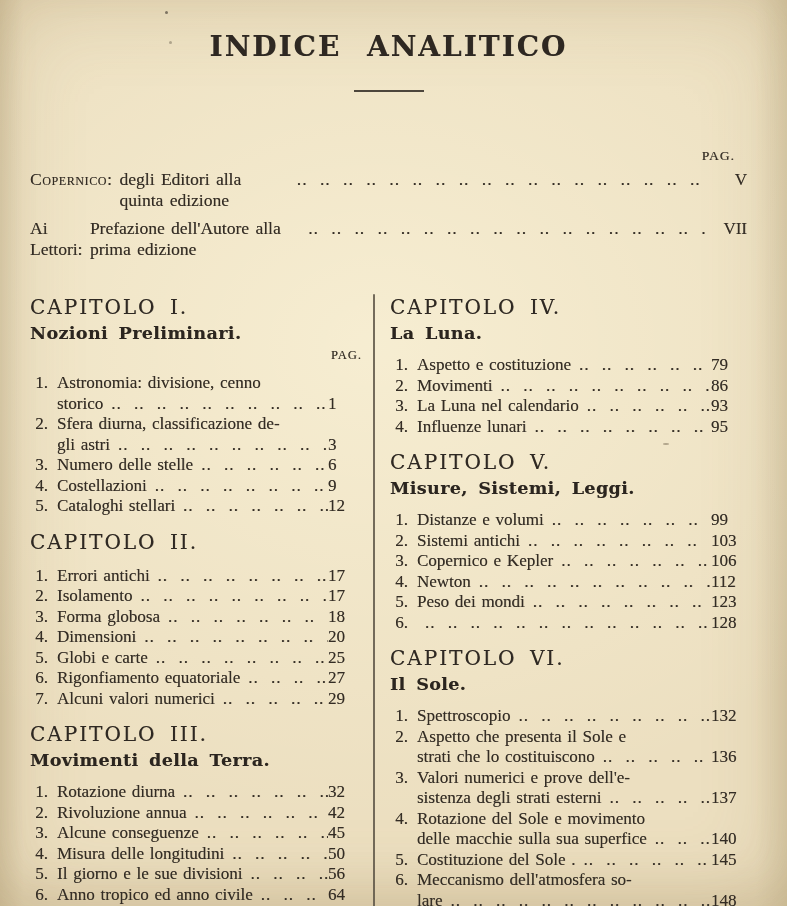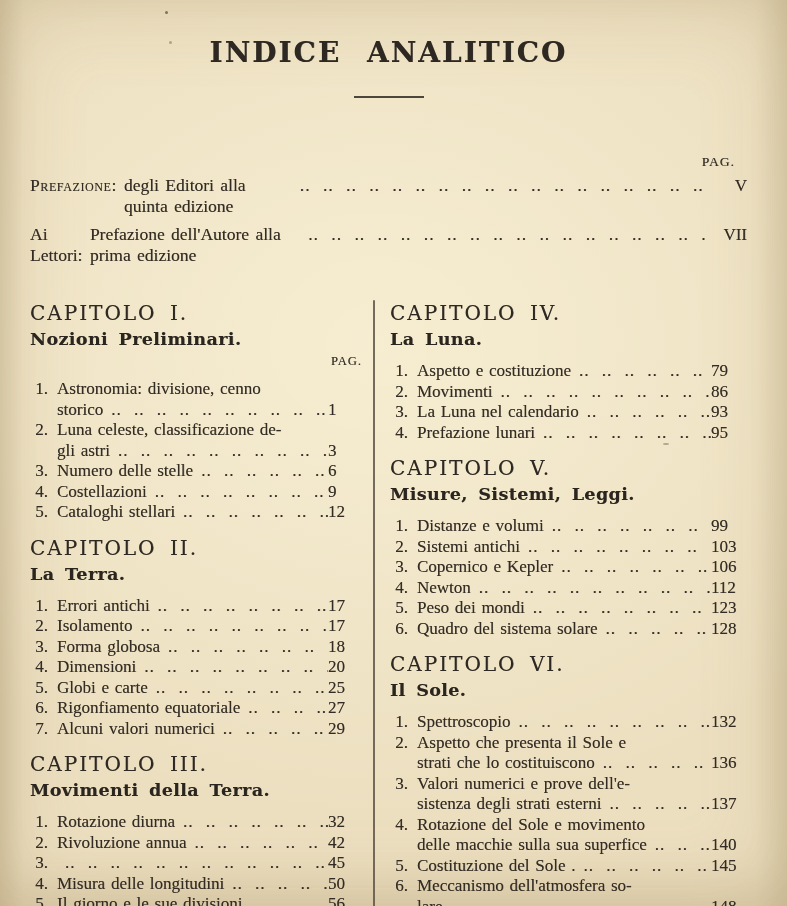--- a/index.html
+++ b/index.html
@@ -3,21 +3,21 @@
 <meta charset="utf-8">
 <style>
   * { margin: 0; padding: 0; box-sizing: border-box; }
   html, body { width: 787px; height: 906px; }
   body { font-family: "Liberation Serif", serif; }
 
   .page {
     position: relative;
     width: 787px; height: 906px;
     overflow: hidden;
-    padding: 12px 40px 0 30px;
+    padding: 6px 40px 0 30px;
     color: #332c24;
     background:
       radial-gradient(ellipse 120% 85% at 48% 38%, rgba(255,249,224,0.55), rgba(255,249,224,0) 62%),
       linear-gradient(90deg, #ddcfae 0, #ecdfc0 3%, #ecdfc0 96%, #e0d3b2 100%),
       #ecdfc0;
     box-shadow: inset 0 0 85px rgba(143,114,62,0.24), inset 0 -18px 40px rgba(143,114,62,0.12);
     text-shadow: 0.3px 0.3px 0.4px rgba(51,44,36,0.45);
   }
 
   .title {
@@ -141,21 +141,21 @@
   <div class="speck speck-2"></div>
   <div class="speck speck-3"></div>
 
   <div class="title">INDICE ANALITICO</div>
   <div class="title-rule"></div>
 
   <div class="pag-top">PAG.</div>
 
   <div class="prefaces">
     <div class="pref-row">
-      <span class="pref-lead smallcaps">Prefazione:</span>
+      <span class="pref-lead smallcaps">Copernico:</span>
       <span class="pref-text">degli Editori alla quinta edizione</span>
       <span class="leader-dots">.. .. .. .. .. .. .. .. .. .. .. .. .. .. .. .. .. .. .. .. .. .. .. .. ..</span>
       <span class="pref-page">V</span>
     </div>
     <div class="pref-row">
       <span class="pref-lead italic">Ai Lettori:</span>
       <span class="pref-text">Prefazione dell'Autore alla prima edizione</span>
       <span class="leader-dots">.. .. .. .. .. .. .. .. .. .. .. .. .. .. .. .. .. .. .. .. .. .. .. .. ..</span>
       <span class="pref-page">VII</span>
     </div>
@@ -175,21 +175,21 @@
                 <div class="entry-line last">
                   <span class="entry-text">storico</span>
                   <span class="leader-dots">.. .. .. .. .. .. .. .. .. .. .. .. .. .. .. .. .. .. .. .. .. .. .. .. ..</span>
                 </div>
               </div>
               <span class="entry-page">1</span>
             </div>
             <div class="entry">
               <span class="entry-num">2.</span>
               <div class="entry-body">
-                <div class="entry-line">Luna celeste, classificazione de-</div>
+                <div class="entry-line">Sfera diurna, classificazione de-</div>
                 <div class="entry-line last">
                   <span class="entry-text">gli astri</span>
                   <span class="leader-dots">.. .. .. .. .. .. .. .. .. .. .. .. .. .. .. .. .. .. .. .. .. .. .. .. ..</span>
                 </div>
               </div>
               <span class="entry-page">3</span>
             </div>
             <div class="entry">
               <span class="entry-num">3.</span>
               <div class="entry-body">
@@ -217,21 +217,20 @@
                   <span class="entry-text">Cataloghi stellari</span>
                   <span class="leader-dots">.. .. .. .. .. .. .. .. .. .. .. .. .. .. .. .. .. .. .. .. .. .. .. .. ..</span>
                 </div>
               </div>
               <span class="entry-page">12</span>
             </div>
           </div>
         </div>
         <div class="chapter">
           <div class="chapter-heading">CAPITOLO II.</div>
-          <div class="chapter-subtitle">La Terra.</div>
           <div class="entries">
             <div class="entry">
               <span class="entry-num">1.</span>
               <div class="entry-body">
                 <div class="entry-line last">
                   <span class="entry-text">Errori antichi</span>
                   <span class="leader-dots">.. .. .. .. .. .. .. .. .. .. .. .. .. .. .. .. .. .. .. .. .. .. .. .. ..</span>
                 </div>
               </div>
               <span class="entry-page">17</span>
@@ -319,20 +318,21 @@
                   <span class="entry-text">Rivoluzione annua</span>
                   <span class="leader-dots">.. .. .. .. .. .. .. .. .. .. .. .. .. .. .. .. .. .. .. .. .. .. .. .. ..</span>
                 </div>
               </div>
               <span class="entry-page">42</span>
             </div>
             <div class="entry">
               <span class="entry-num">3.</span>
               <div class="entry-body">
                 <div class="entry-line last">
+                  <span class="entry-text">Alcune conseguenze</span>
                   <span class="leader-dots">.. .. .. .. .. .. .. .. .. .. .. .. .. .. .. .. .. .. .. .. .. .. .. .. ..</span>
                 </div>
               </div>
               <span class="entry-page">45</span>
             </div>
             <div class="entry">
               <span class="entry-num">4.</span>
               <div class="entry-body">
                 <div class="entry-line last">
                   <span class="entry-text">Misura delle longitudini</span>
@@ -397,21 +397,21 @@
                   <span class="entry-text">La Luna nel calendario</span>
                   <span class="leader-dots">.. .. .. .. .. .. .. .. .. .. .. .. .. .. .. .. .. .. .. .. .. .. .. .. ..</span>
                 </div>
               </div>
               <span class="entry-page">93</span>
             </div>
             <div class="entry">
               <span class="entry-num">4.</span>
               <div class="entry-body">
                 <div class="entry-line last">
-                  <span class="entry-text">Prefazione lunari</span>
+                  <span class="entry-text">Influenze lunari</span>
                   <span class="leader-dots">.. .. .. .. .. .. .. .. .. .. .. .. .. .. .. .. .. .. .. .. .. .. .. .. ..</span>
                 </div>
               </div>
               <span class="entry-page">95</span>
             </div>
           </div>
         </div>
         <div class="chapter">
           <div class="chapter-heading">CAPITOLO V.</div>
           <div class="chapter-subtitle">Misure, Sistemi, Leggi.</div>
@@ -463,21 +463,20 @@
                   <span class="entry-text">Peso dei mondi</span>
                   <span class="leader-dots">.. .. .. .. .. .. .. .. .. .. .. .. .. .. .. .. .. .. .. .. .. .. .. .. ..</span>
                 </div>
               </div>
               <span class="entry-page">123</span>
             </div>
             <div class="entry">
               <span class="entry-num">6.</span>
               <div class="entry-body">
                 <div class="entry-line last">
-                  <span class="entry-text">Quadro del sistema solare</span>
                   <span class="leader-dots">.. .. .. .. .. .. .. .. .. .. .. .. .. .. .. .. .. .. .. .. .. .. .. .. ..</span>
                 </div>
               </div>
               <span class="entry-page">128</span>
             </div>
           </div>
         </div>
         <div class="chapter">
           <div class="chapter-heading">CAPITOLO VI.</div>
           <div class="chapter-subtitle">Il Sole.</div>

